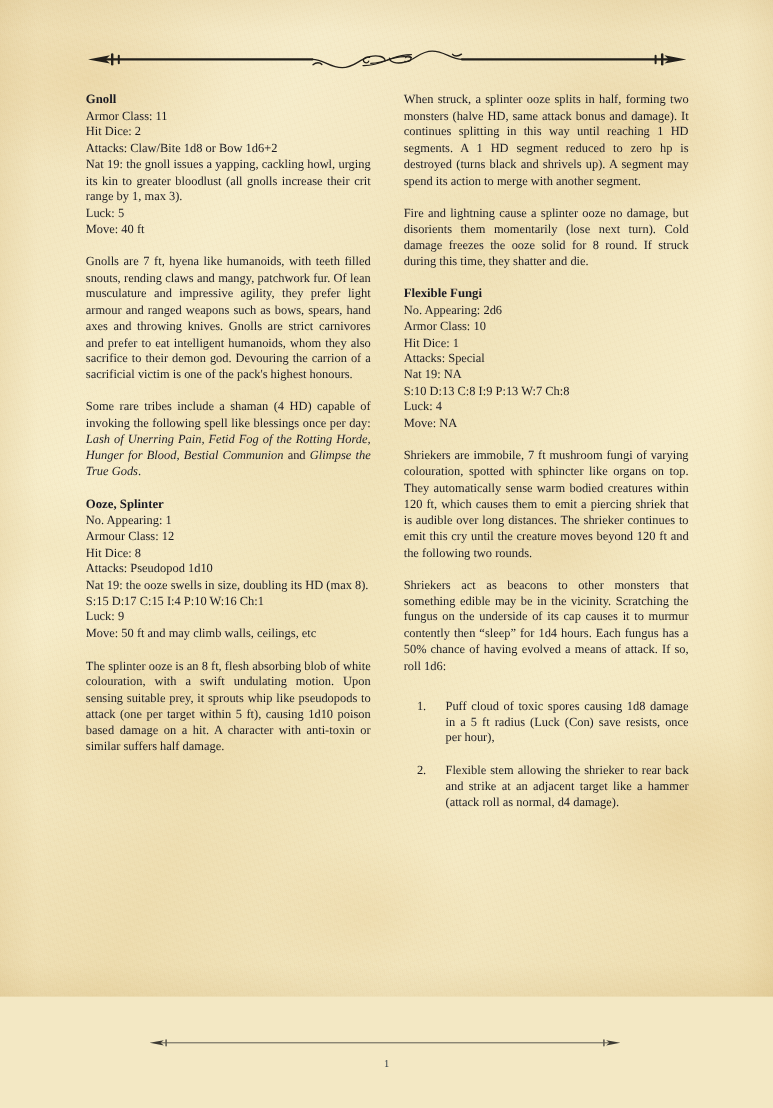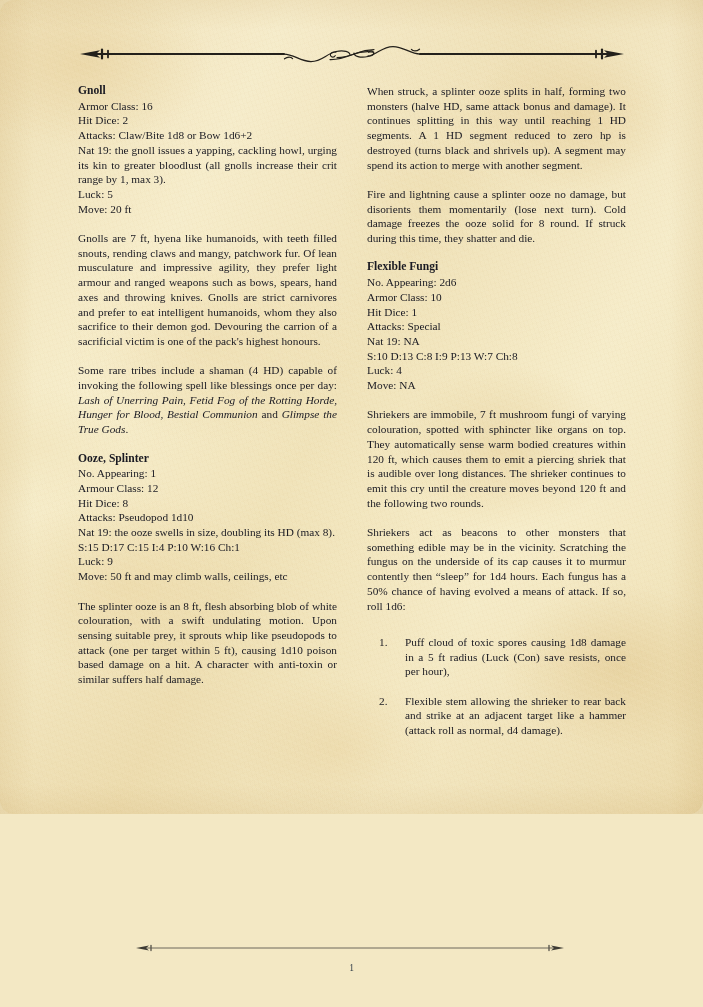--- a/index.html
+++ b/index.html
@@ -11,37 +11,36 @@
     height: 1007px;
     overflow: hidden;
     font-family: "Liberation Serif", "DejaVu Serif", serif;
     background: #f3e8c4;
   }
 
   
   #page {
     position: relative;
     width: 703px;
-    height: 814px;
+    height: 906px;
     box-sizing: border-box;
     background-color: #f6ecc9;
     background-image:
       radial-gradient(ellipse 180px 120px at 12% 8%,  rgba(226,198,139,0.40), rgba(226,198,139,0) 70%),
       radial-gradient(ellipse 150px 110px at 82% 14%, rgba(222,192,131,0.38), rgba(222,192,131,0) 70%),
       radial-gradient(ellipse 200px 140px at 30% 42%, rgba(230,205,150,0.30), rgba(230,205,150,0) 72%),
       radial-gradient(ellipse 160px 120px at 72% 55%, rgba(219,188,126,0.34), rgba(219,188,126,0) 70%),
       radial-gradient(ellipse 190px 130px at 18% 72%, rgba(228,201,142,0.30), rgba(228,201,142,0) 72%),
       radial-gradient(ellipse 170px 120px at 88% 82%, rgba(216,184,120,0.34), rgba(216,184,120,0) 70%),
       radial-gradient(ellipse 140px 100px at 48% 92%, rgba(226,198,139,0.28), rgba(226,198,139,0) 72%),
       radial-gradient(ellipse 120px 90px  at 60% 24%, rgba(238,222,178,0.55), rgba(238,222,178,0) 70%),
       radial-gradient(ellipse 130px 90px  at 6%  55%, rgba(240,226,184,0.55), rgba(240,226,184,0) 70%),
       linear-gradient(118deg, rgba(214,180,112,0.16) 0%, rgba(255,250,228,0.22) 26%, rgba(214,180,112,0.13) 48%, rgba(255,250,228,0.20) 70%, rgba(211,176,108,0.17) 100%),
       linear-gradient(8deg,  rgba(205,168,100,0.10) 0%, rgba(250,242,214,0.0) 40%, rgba(205,168,100,0.10) 100%),
       linear-gradient(180deg, #f7eecd 0%, #f5ebc6 50%, #f3e7bf 100%);
-    border-radius: 14px;
   }
   
   #grain {
     position: absolute;
     inset: 0;
     pointer-events: none;
     opacity: 0.5;
     background-image:
       repeating-linear-gradient(73deg,  rgba(190,152,86,0.055) 0px, rgba(190,152,86,0.055) 1px, rgba(0,0,0,0) 1px, rgba(0,0,0,0) 4px),
       repeating-linear-gradient(163deg, rgba(186,148,82,0.045) 0px, rgba(186,148,82,0.045) 1px, rgba(0,0,0,0) 1px, rgba(0,0,0,0) 5px),
@@ -196,26 +195,26 @@
       </g>
     </svg>
   </div>
 
   <div id="columns">
 
     <div class="column">
 
       <div class="block">
         <div class="monster-name">Gnoll</div>
-        <div class="stat-line">Armor Class: 16</div>
+        <div class="stat-line">Armor Class: 11</div>
         <div class="stat-line">Hit Dice: 2</div>
         <div class="stat-line">Attacks: Claw/Bite 1d8 or Bow 1d6+2</div>
         <div class="stat-line justified">Nat 19: the gnoll issues a yapping, cackling howl, urging its kin to greater bloodlust (all gnolls increase their crit range by 1, max 3).</div>
         <div class="stat-line"><span class="luck-label">Luck</span><span>: 5</span></div>
-        <div class="stat-line">Move: 20 ft</div>
+        <div class="stat-line">Move: 40 ft</div>
 
         <div class="spacer"></div>
 
         <p class="para">Gnolls are 7 ft, hyena like humanoids, with teeth filled snouts, rending claws and mangy, patchwork fur. Of lean musculature and impressive agility, they prefer light armour and ranged weapons such as bows, spears, hand axes and throwing knives. Gnolls are strict carnivores and prefer to eat intelligent humanoids, whom they also sacrifice to their demon god. Devouring the carrion of a sacrificial victim is one of the pack's highest honours.</p>
 
         <p class="para"><span>Some rare tribes include a shaman (4 HD) capable of invoking the following spell like blessings once per day: </span><span class="spell-list">Lash of Unerring Pain, Fetid Fog of the Rotting Horde,  Hunger for Blood, Bestial Communion</span><span> and </span><span class="spell-list">Glimpse the True Gods</span><span>.</span></p>
       </div>
 
       <div class="block">
         <div class="monster-name">Ooze, Splinter</div>

